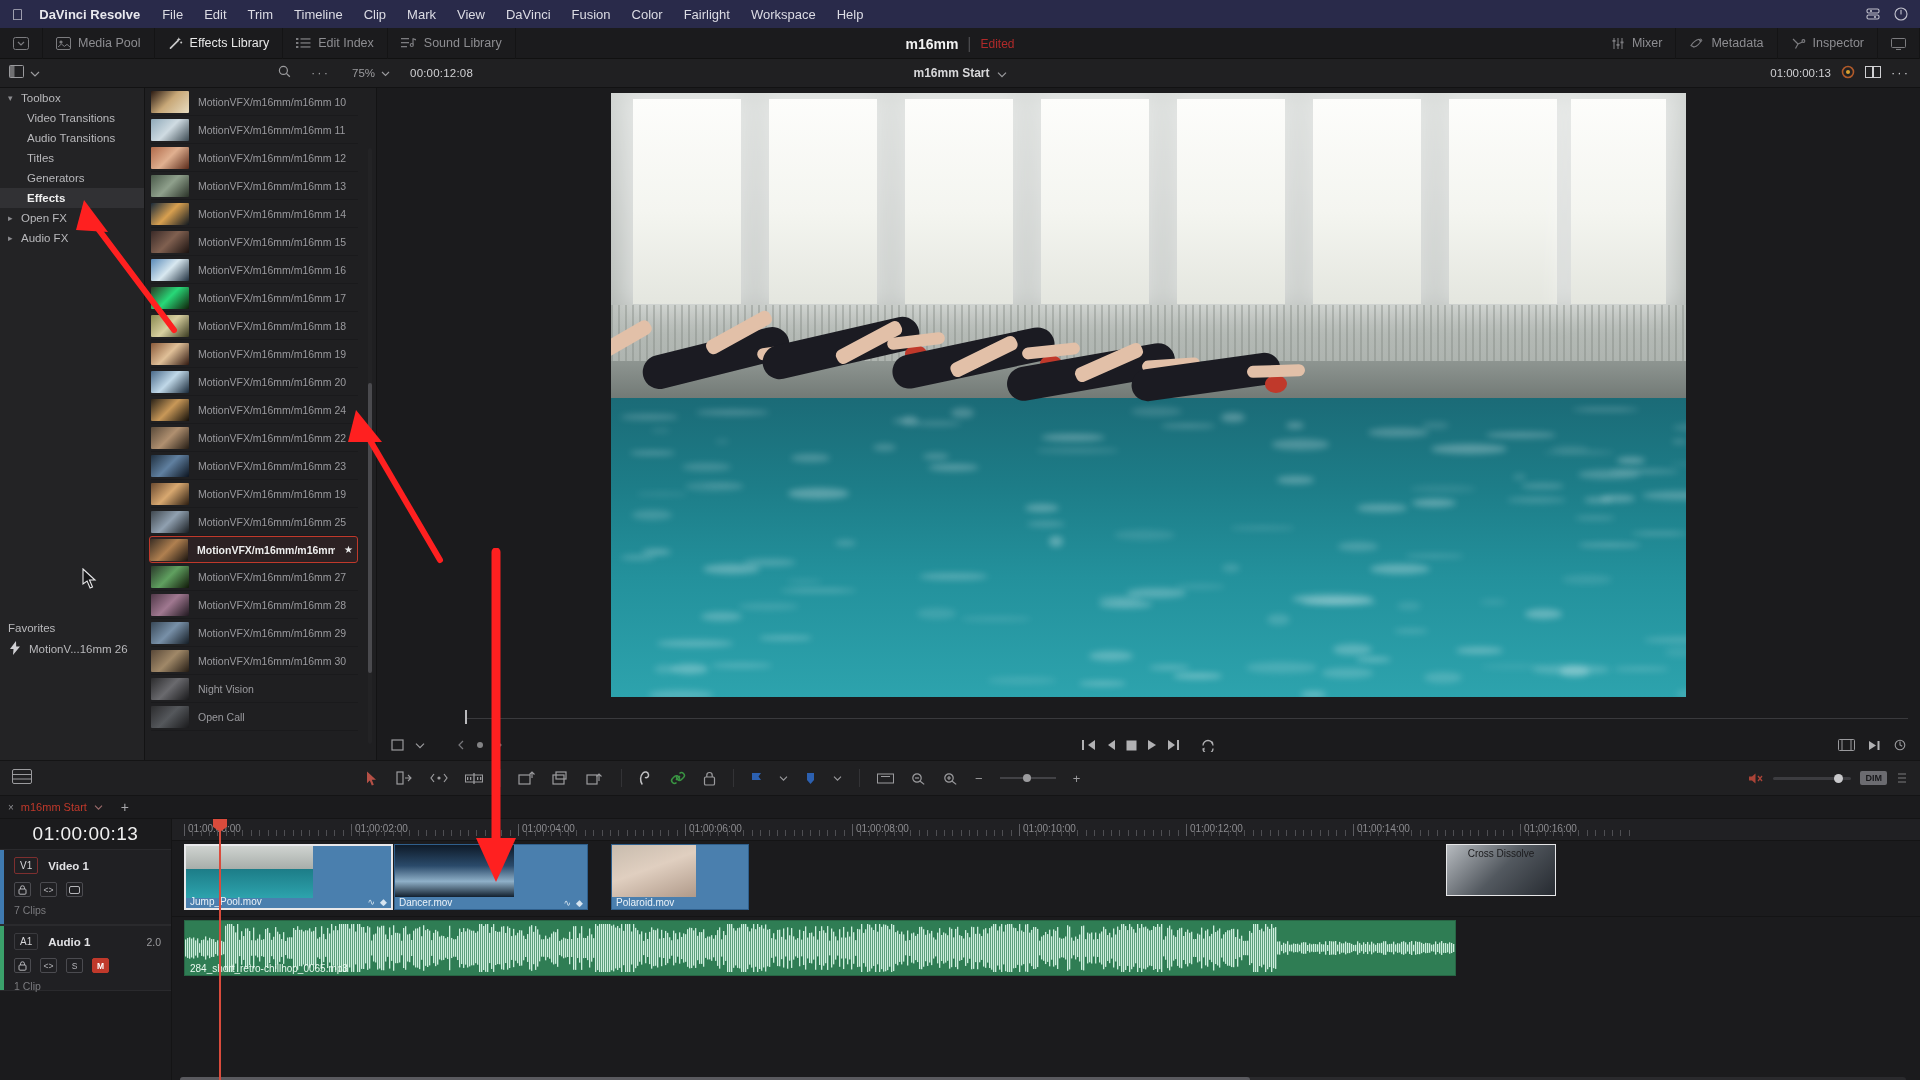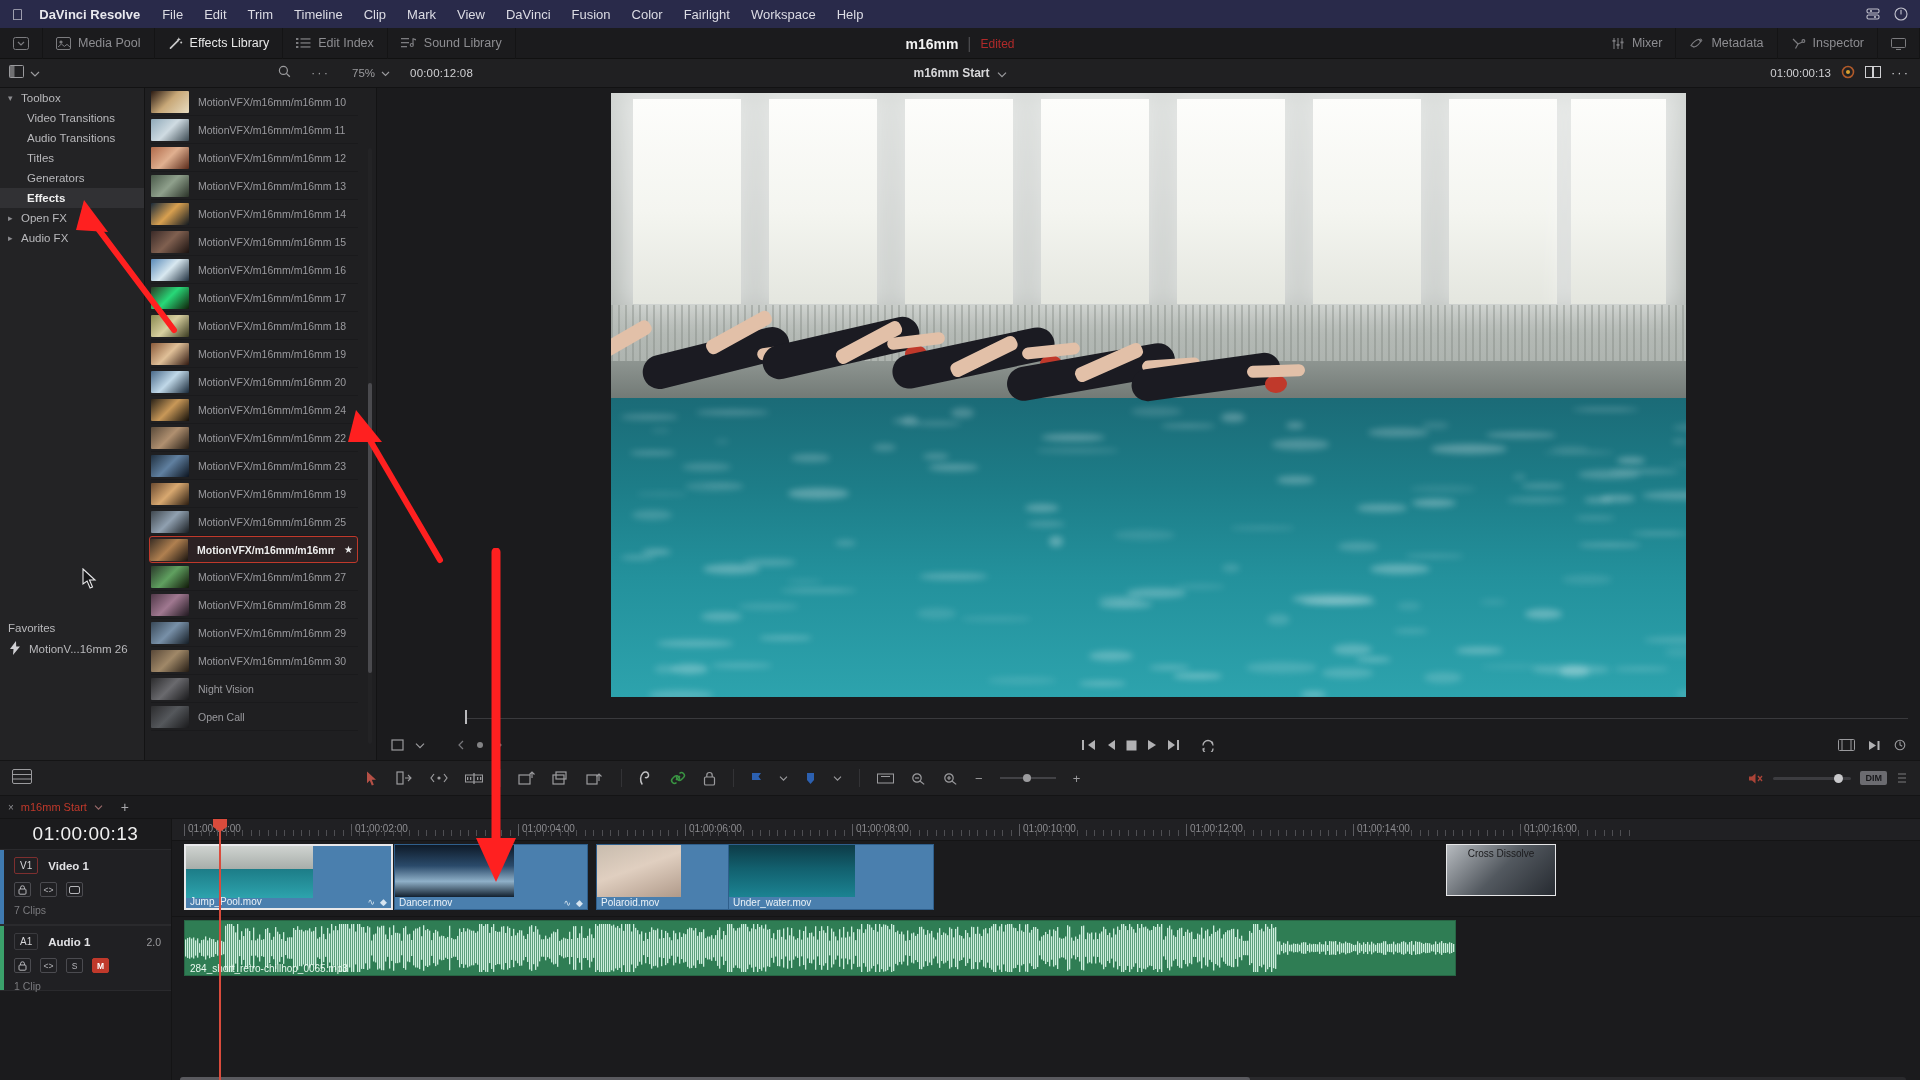--- a/index.html
+++ b/index.html
@@ -1192,27 +1192,23 @@
             </div>
           </div>
           <div class="clip" style="left: 222px; width: 194px;">
             <div class="cthumb" style="background: linear-gradient(rgb(14, 26, 40) 0%, rgb(42, 74, 106) 40%, rgb(143, 176, 200) 70%, rgb(18, 32, 46) 100%);"></div>
             <div class="cname">Dancer.mov</div>
             <div class="cicons">
               <span>∿</span>
               <span>◆</span>
             </div>
           </div>
-          <div class="clip" style="left: 424px; width: 138px;">
+          <div class="clip" style="left: 439px; width: 138px;">
             <div class="cthumb" style="background: linear-gradient(160deg, rgb(200, 188, 174) 0%, rgb(224, 207, 192) 45%, rgb(176, 154, 138) 100%);"></div>
             <div class="cname">Polaroid.mov</div>
-          </div>
-          <div class="clip" style="left: 556px; width: 206px;">
-            <div class="cthumb" style="background: linear-gradient(rgb(13, 59, 71) 0%, rgb(18, 96, 110) 45%, rgb(27, 131, 146) 100%);"></div>
-            <div class="cname">Under_water.mov</div>
           </div>
           <div class="xdissolve" style="left: 1274px; width: 110px;">
             <span>Cross Dissolve</span>
           </div>
         </div>
       <div class="track-a" id="tracka">
           <div class="aclip" style="left: 12px; width: 1272px;">
             <svg class="wave" viewBox="0 0 1272 48" preserveAspectRatio="none">
               <rect x="0" y="15.459527008235455" width="1.3" height="17.08094598352909" fill="#cdeedd"></rect>
               <rect x="2" y="14.077018737792969" width="1.3" height="19.845962524414062" fill="#cdeedd"></rect>

